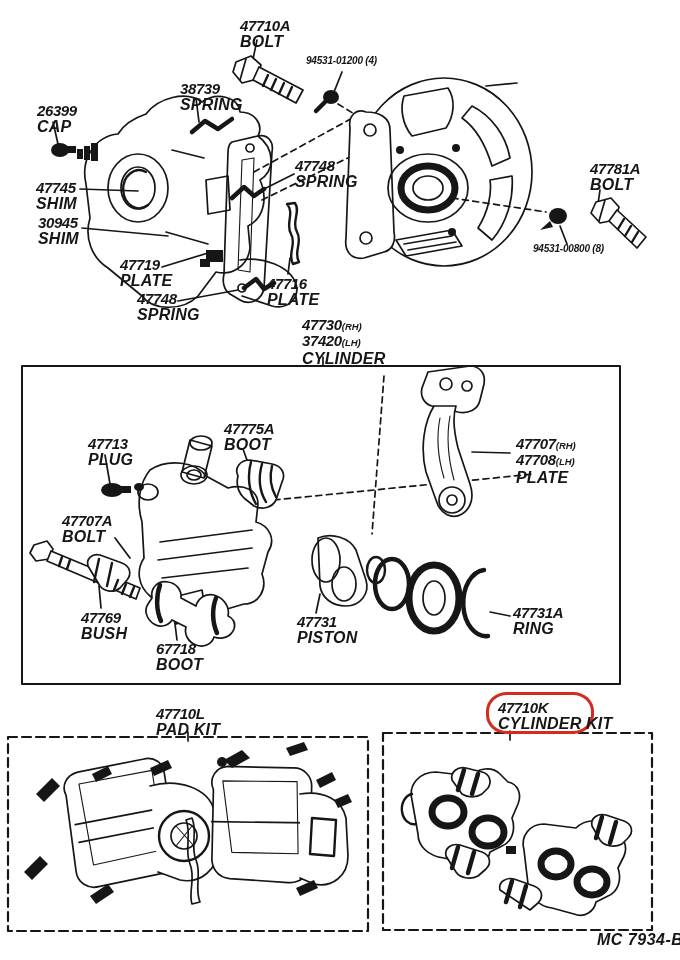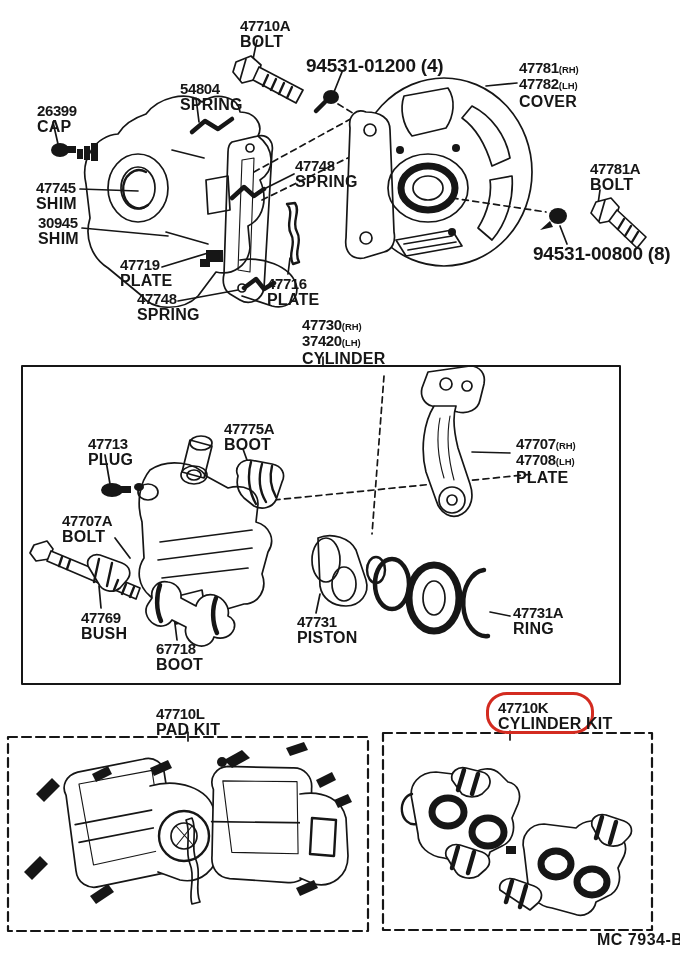--- a/index.html
+++ b/index.html
@@ -1,37 +1,37 @@
 <!DOCTYPE html>
 <html style="--ink: #161616; --accent: #d32b20; --bg: #ffffff;"><head>
 <meta charset="utf-8">
 <style>
   :root { --ink:#161616; --accent:#d32b20; --bg:#ffffff; }
   html,body { margin:0; padding:0; }
   body { width:680px; height:960px; background:var(--bg); font-family:"Liberation Sans",sans-serif; }
-  .stage { position:relative; width:680px; height:960px; overflow:hidden; }
+  .stage { position:relative; width:680px; height:960px; overflow:hidden;font-style:italic; }
   .art { position:absolute; left:0; top:0; }
   .art path,.art line,.art ellipse,.art circle,.art rect,.art polygon,.art polyline {
     stroke:var(--ink); fill:none; stroke-width:1.7; stroke-linecap:round; stroke-linejoin:round; }
   .art .dk { fill:var(--ink); stroke:none; }
   .art .wfill { fill:#ffffff; }
   .art .thin { stroke-width:1.1; }
   .art .th { stroke-width:2.4; }
   .art .thick { stroke-width:4.5; }
   .art .ring { stroke-width:7; }
   .art .dash { stroke-dasharray:6 4.5; }
   .art .boxline { stroke-width:2; }
   .art .dashbox { stroke-width:2.2; stroke-dasharray:9 5; }
   .lbl { position:absolute; color:var(--ink); font-weight:700; line-height:1.02; white-space:nowrap; }
   .lbl .num { font-size:15px; letter-spacing:-0.4px; display:block; }
   .lbl .num.inl { display:inline; }
   .lbl .sfx { font-size:9.5px; }
   .lbl .numline { display:block; }
   .lbl .sub { font-size:16px; display:block; margin-top:1px; letter-spacing:0.2px; }
-  .lbl.mid .num { font-size:19px; letter-spacing:-0.2px; }
+  .lbl.mid .num { font-size:10px; letter-spacing:-0.2px; }
   .code { font-size:16px; font-weight:700; letter-spacing:0.5px; }
   .kit-oval { position:absolute; left:486px; top:692px; width:108px; height:42px;
     border:3.5px solid var(--accent); border-radius:21px / 19px; box-sizing:border-box; }
 </style>
 </head>
 <body>
 
 <div class="stage">
 
   <svg class="art" width="680" height="960" viewBox="0 0 680 960">
@@ -265,28 +265,23 @@
 
   <div class="lbl" style="left:240px;top:18px">
     <span class="num">47710A</span>
     <span class="sub">BOLT</span>
   </div>
 
   <div class="lbl mid" style="left:306px;top:56px">
     <span class="num">94531-01200 (4)</span>
   </div>
 
-  <div class="lbl" style="left:519px;top:60px">
-    <span class="numline"><span class="num inl">47781</span><span class="sfx">(RH)</span></span>
-    <span class="numline"><span class="num inl">47782</span><span class="sfx">(LH)</span></span>
-    <span class="sub">COVER</span>
-  </div>
 
   <div class="lbl" style="left:180px;top:81px">
-    <span class="num">54804</span>
+    <span class="num">38739</span>
     <span class="sub">SPRING</span>
   </div>
 
   <div class="lbl" style="left:37px;top:103px">
     <span class="num">26399</span>
     <span class="sub">CAP</span>
   </div>
 
   <div class="lbl" style="left:36px;top:180px">
     <span class="num">47745</span>

